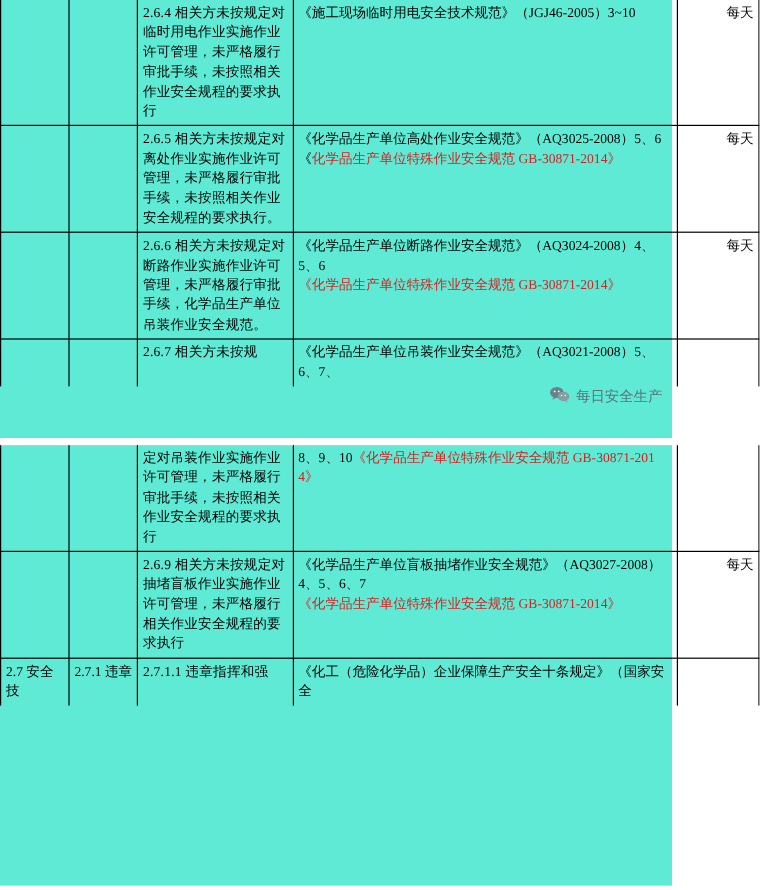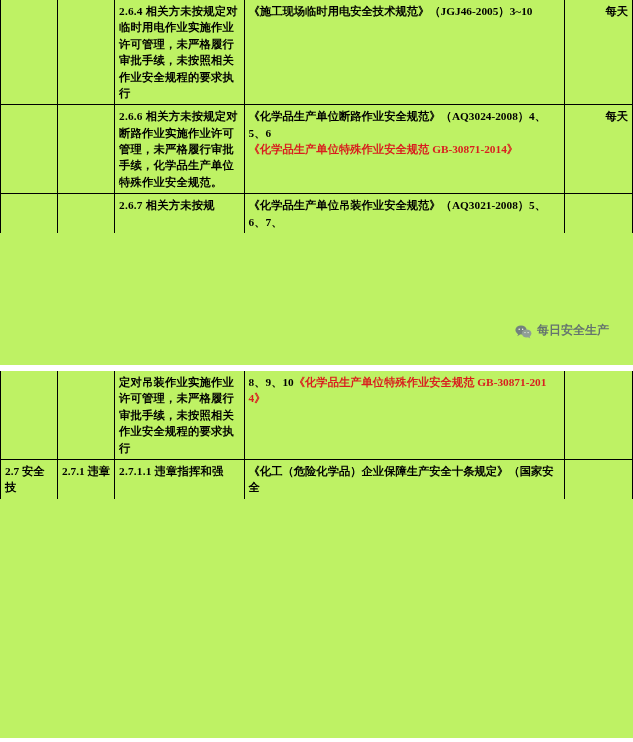--- a/index.html
+++ b/index.html
@@ -16,24 +16,23 @@
     overflow: hidden;
   }
   .page {
     position: relative;
     width: 633px;
     height: 742px;
   }
   .panel {
     position: absolute;
     left: 0;
-    width: 633px;
-    background: #bef264;
+    width: 560px;
+    background: #5eead4;
     box-sizing: border-box;
-    font-weight: bold;
   }
   .panel-top { top: 0; height: 365px; }
   .gap { position: absolute; left: 0; top: 365px; width: 633px; height: 10px; background: #ffffff; }
   .panel-bottom { top: 371px; height: 367px; }
 
   table.doc {
     border-collapse: collapse;
     width: 633px;
     table-layout: fixed;
   }
@@ -68,23 +67,23 @@
   }
   .red {
     color: #d91f1f;
   }
   .noborder-top { border-top: none !important; }
   .noborder-bottom { border-bottom: none !important; }
 
   
   .wm {
     position: absolute;
-    right: 24px;
+    right: 8px;
     display: flex;
-    align-items: flex-end;
+    align-items: flex-start;
     gap: 5px;
     font-family: "Liberation Sans", sans-serif;
     font-size: 12px;
     color: #5b6770;
     opacity: 0.9;
   }
   .wm-top { top: 322px; }
   .wm-icon {
     width: 17px;
     height: 14px;
@@ -111,21 +110,28 @@
         <tr>
           <td class="colno noborder-top"></td>
           <td class="colno noborder-top"></td>
           <td class="item noborder-top">2.6.4 相关方未按规定对临时用电作业实施作业许可管理，未严格履行审批手续，未按照相关作业安全规程的要求执行</td>
           <td class="ref mid noborder-top"><span>《施工现场临时用电安全技术规范》（JGJ46-2005）3~10</span></td>
           <td class="freq noborder-top">每天</td>
         </tr>
         <tr>
           <td class="colno"></td>
           <td class="colno"></td>
-          <td class="item">2.6.6 相关方未按规定对断路作业实施作业许可管理，未严格履行审批手续，化学品生产单位特殊作业安全规范。</td>
+          <td class="item">2.6.5 相关方未按规定对离处作业实施作业许可管理，未严格履行审批手续，未按照相关作业安全规程的要求执行。</td>
+          <td class="ref mid"><span>《化学品生产单位高处作业安全规范》（AQ3025-2008）5、6 《</span><span class="red">化学品生产单位特殊作业安全规范 GB-30871-2014》</span></td>
+          <td class="freq">每天</td>
+        </tr>
+        <tr>
+          <td class="colno"></td>
+          <td class="colno"></td>
+          <td class="item">2.6.6 相关方未按规定对断路作业实施作业许可管理，未严格履行审批手续，化学品生产单位吊装作业安全规范。</td>
           <td class="ref mid"><span>《化学品生产单位断路作业安全规范》（AQ3024-2008）4、5、6</span><br><span class="red">《化学品生产单位特殊作业安全规范 GB-30871-2014》</span></td>
           <td class="freq">每天</td>
         </tr>
         <tr>
           <td class="colno noborder-bottom"></td>
           <td class="colno noborder-bottom"></td>
           <td class="item noborder-bottom">2.6.7 相关方未按规</td>
           <td class="ref noborder-bottom"><span>《化学品生产单位吊装作业安全规范》（AQ3021-2008）5、6、7、</span></td>
           <td class="freq noborder-bottom"></td>
         </tr>
@@ -162,20 +168,27 @@
       </colgroup>
       <tbody>
         <tr>
           <td class="colno noborder-top"></td>
           <td class="colno noborder-top"></td>
           <td class="item noborder-top">定对吊装作业实施作业许可管理，未严格履行审批手续，未按照相关作业安全规程的要求执行</td>
           <td class="ref noborder-top"><span>8、9、10</span><span class="red">《化学品生产单位特殊作业安全规范 GB-30871-2014》</span></td>
           <td class="freq noborder-top"></td>
         </tr>
         <tr>
+          <td class="colno"></td>
+          <td class="colno"></td>
+          <td class="item">2.6.9 相关方未按规定对抽堵盲板作业实施作业许可管理，未严格履行相关作业安全规程的要求执行</td>
+          <td class="ref mid"><span>《化学品生产单位盲板抽堵作业安全规范》（AQ3027-2008）4、5、6、7</span><br><span class="red">《化学品生产单位特殊作业安全规范 GB-30871-2014》</span></td>
+          <td class="freq">每天</td>
+        </tr>
+        <tr>
           <td class="colno noborder-bottom">2.7 安全技</td>
           <td class="colno noborder-bottom">2.7.1 违章</td>
           <td class="item noborder-bottom">2.7.1.1 违章指挥和强</td>
           <td class="ref noborder-bottom"><span>《化工（危险化学品）企业保障生产安全十条规定》（国家安全</span></td>
           <td class="freq noborder-bottom"></td>
         </tr>
       </tbody>
     </table>
 
   </div>

